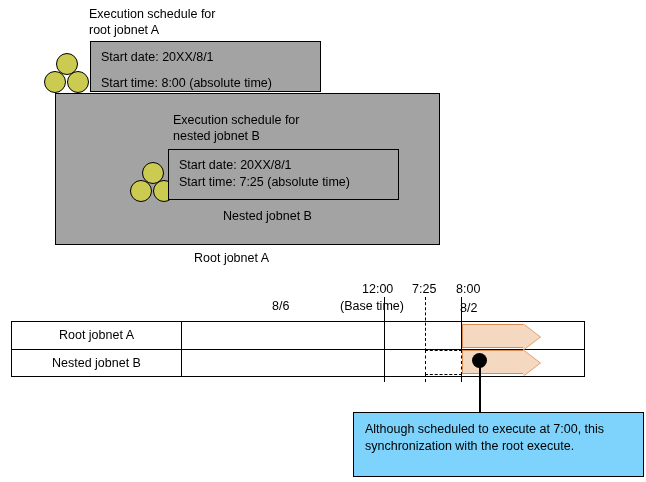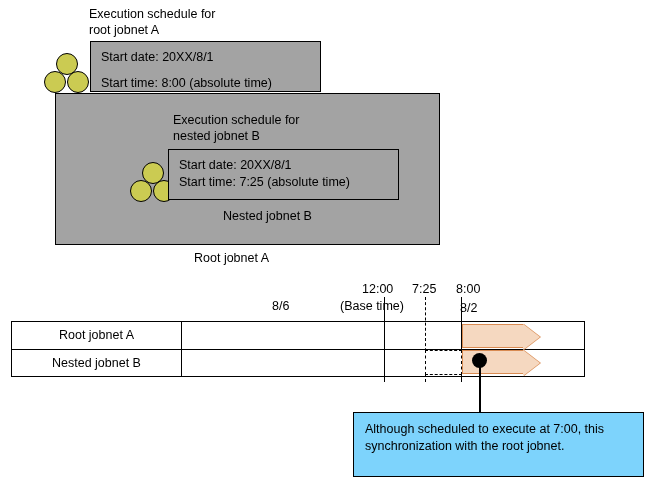--- a/index.html
+++ b/index.html
@@ -136,15 +136,15 @@
     <div class="head"></div>
   </div>
 </div>
 
 <div id="callout-line"></div>
 <div id="callout-dot"></div>
 
 <div id="callout-box">
   <div class="ct">
     <div>Although scheduled to execute at 7:00, this</div>
-    <div>synchronization with the root jobnet.</div>
+    <div>synchronization with the root execute.</div>
   </div>
 </div>
 
 </body></html>

